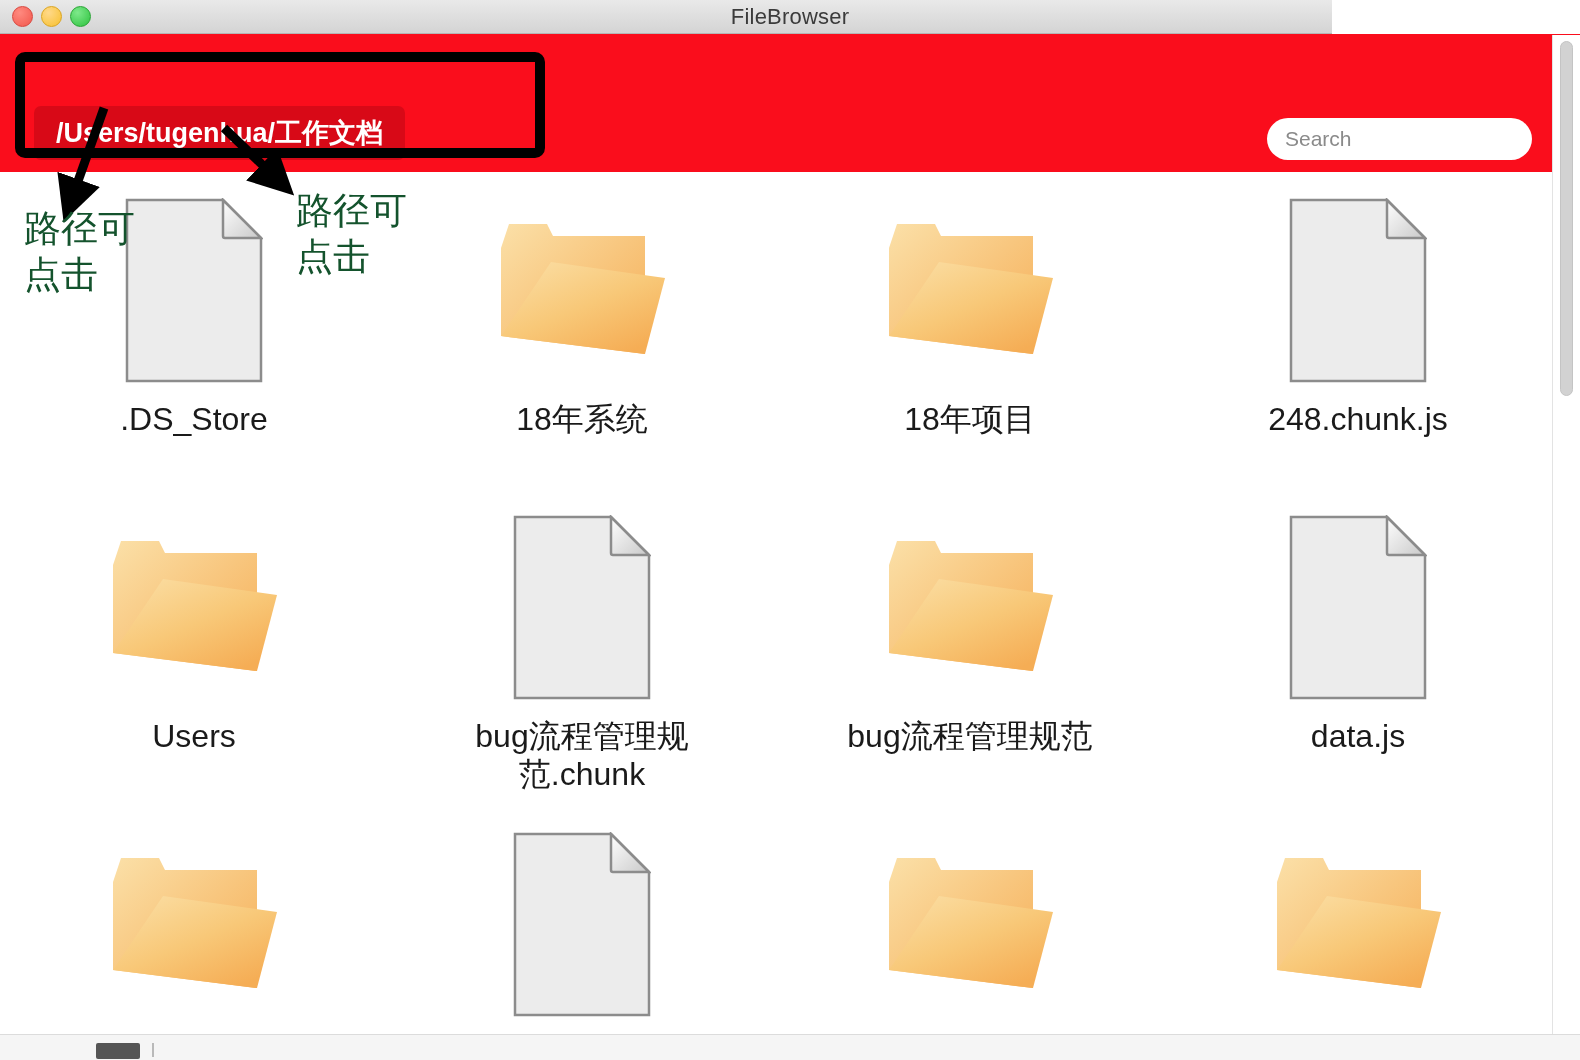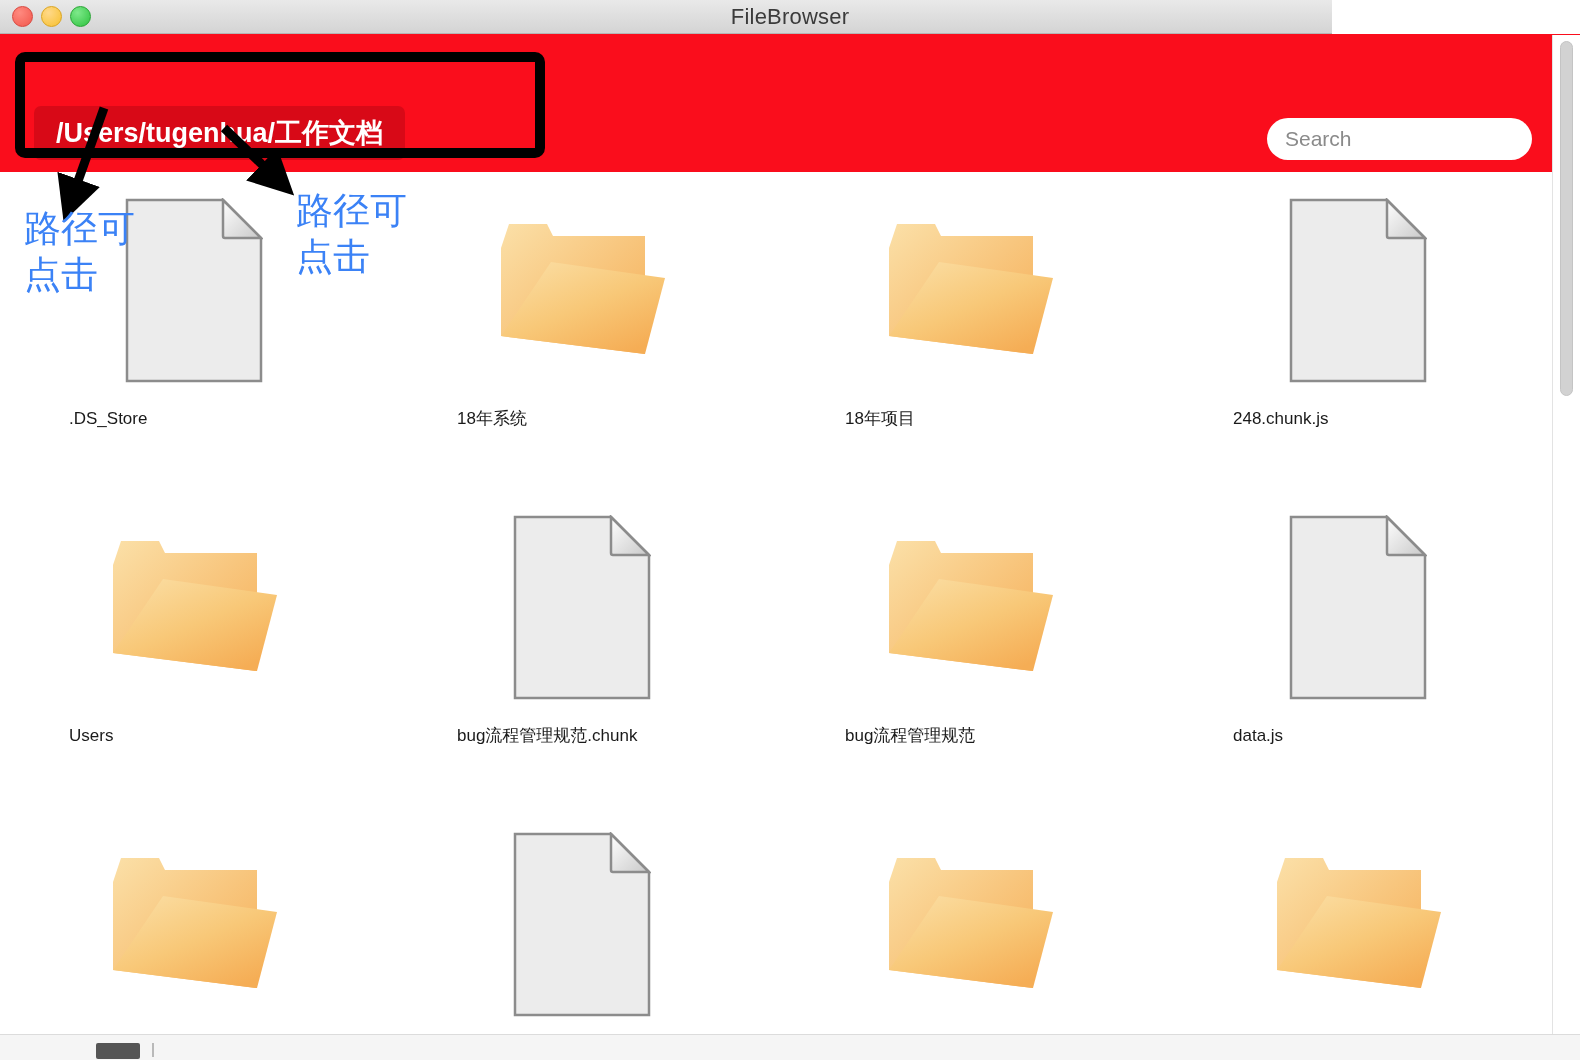--- a/index.html
+++ b/index.html
@@ -52,21 +52,21 @@
   }
   .searchbox::placeholder{color:#8a8a8a;}
 
   
   .annot-layer{position:absolute;left:0;top:0;width:1580px;height:1060px;pointer-events:none;}
   .annot-box{
     position:absolute;left:15px;top:52px;width:530px;height:106px;
     border:10px solid #000;border-radius:10px;box-sizing:border-box;
   }
   .annot-text{
-    position:absolute;color:#3b82f6;font-size:37px;line-height:46px;
+    position:absolute;color:#14532d;font-size:37px;line-height:46px;
     font-family:Liberation Serif, serif;
   }
   .annot-a{left:24px;top:206px;}
   .annot-b{left:296px;top:188px;}
 
   
   .content{
     position:absolute;left:0;top:172px;width:1552px;height:863px;
     background:#fff;overflow:hidden;
   }
@@ -77,22 +77,22 @@
     grid-template-columns:repeat(4,388px);
     grid-auto-rows:317px;
   }
   .item{
     display:flex;flex-direction:column;align-items:center;
     justify-content:flex-start;
     cursor:pointer;user-select:none;
   }
   .icon-wrap{height:200px;display:flex;align-items:center;justify-content:center;}
   .item-label{
-    margin-top:10px;width:250px;
-    font-size:17px;color:#1a1a1a;line-height:38px;
+    margin-top:10px;width:250px;text-align:center;
+    font-size:32px;color:#1a1a1a;line-height:38px;
     word-break:break-word;
   }
 
   
   .vscroll{
     position:absolute;right:0;top:35px;width:28px;height:1000px;
     background:#fff;border-left:1px solid #e3e3e3;box-sizing:border-box;
   }
   .vthumb{
     position:absolute;left:7px;top:6px;width:13px;height:355px;

